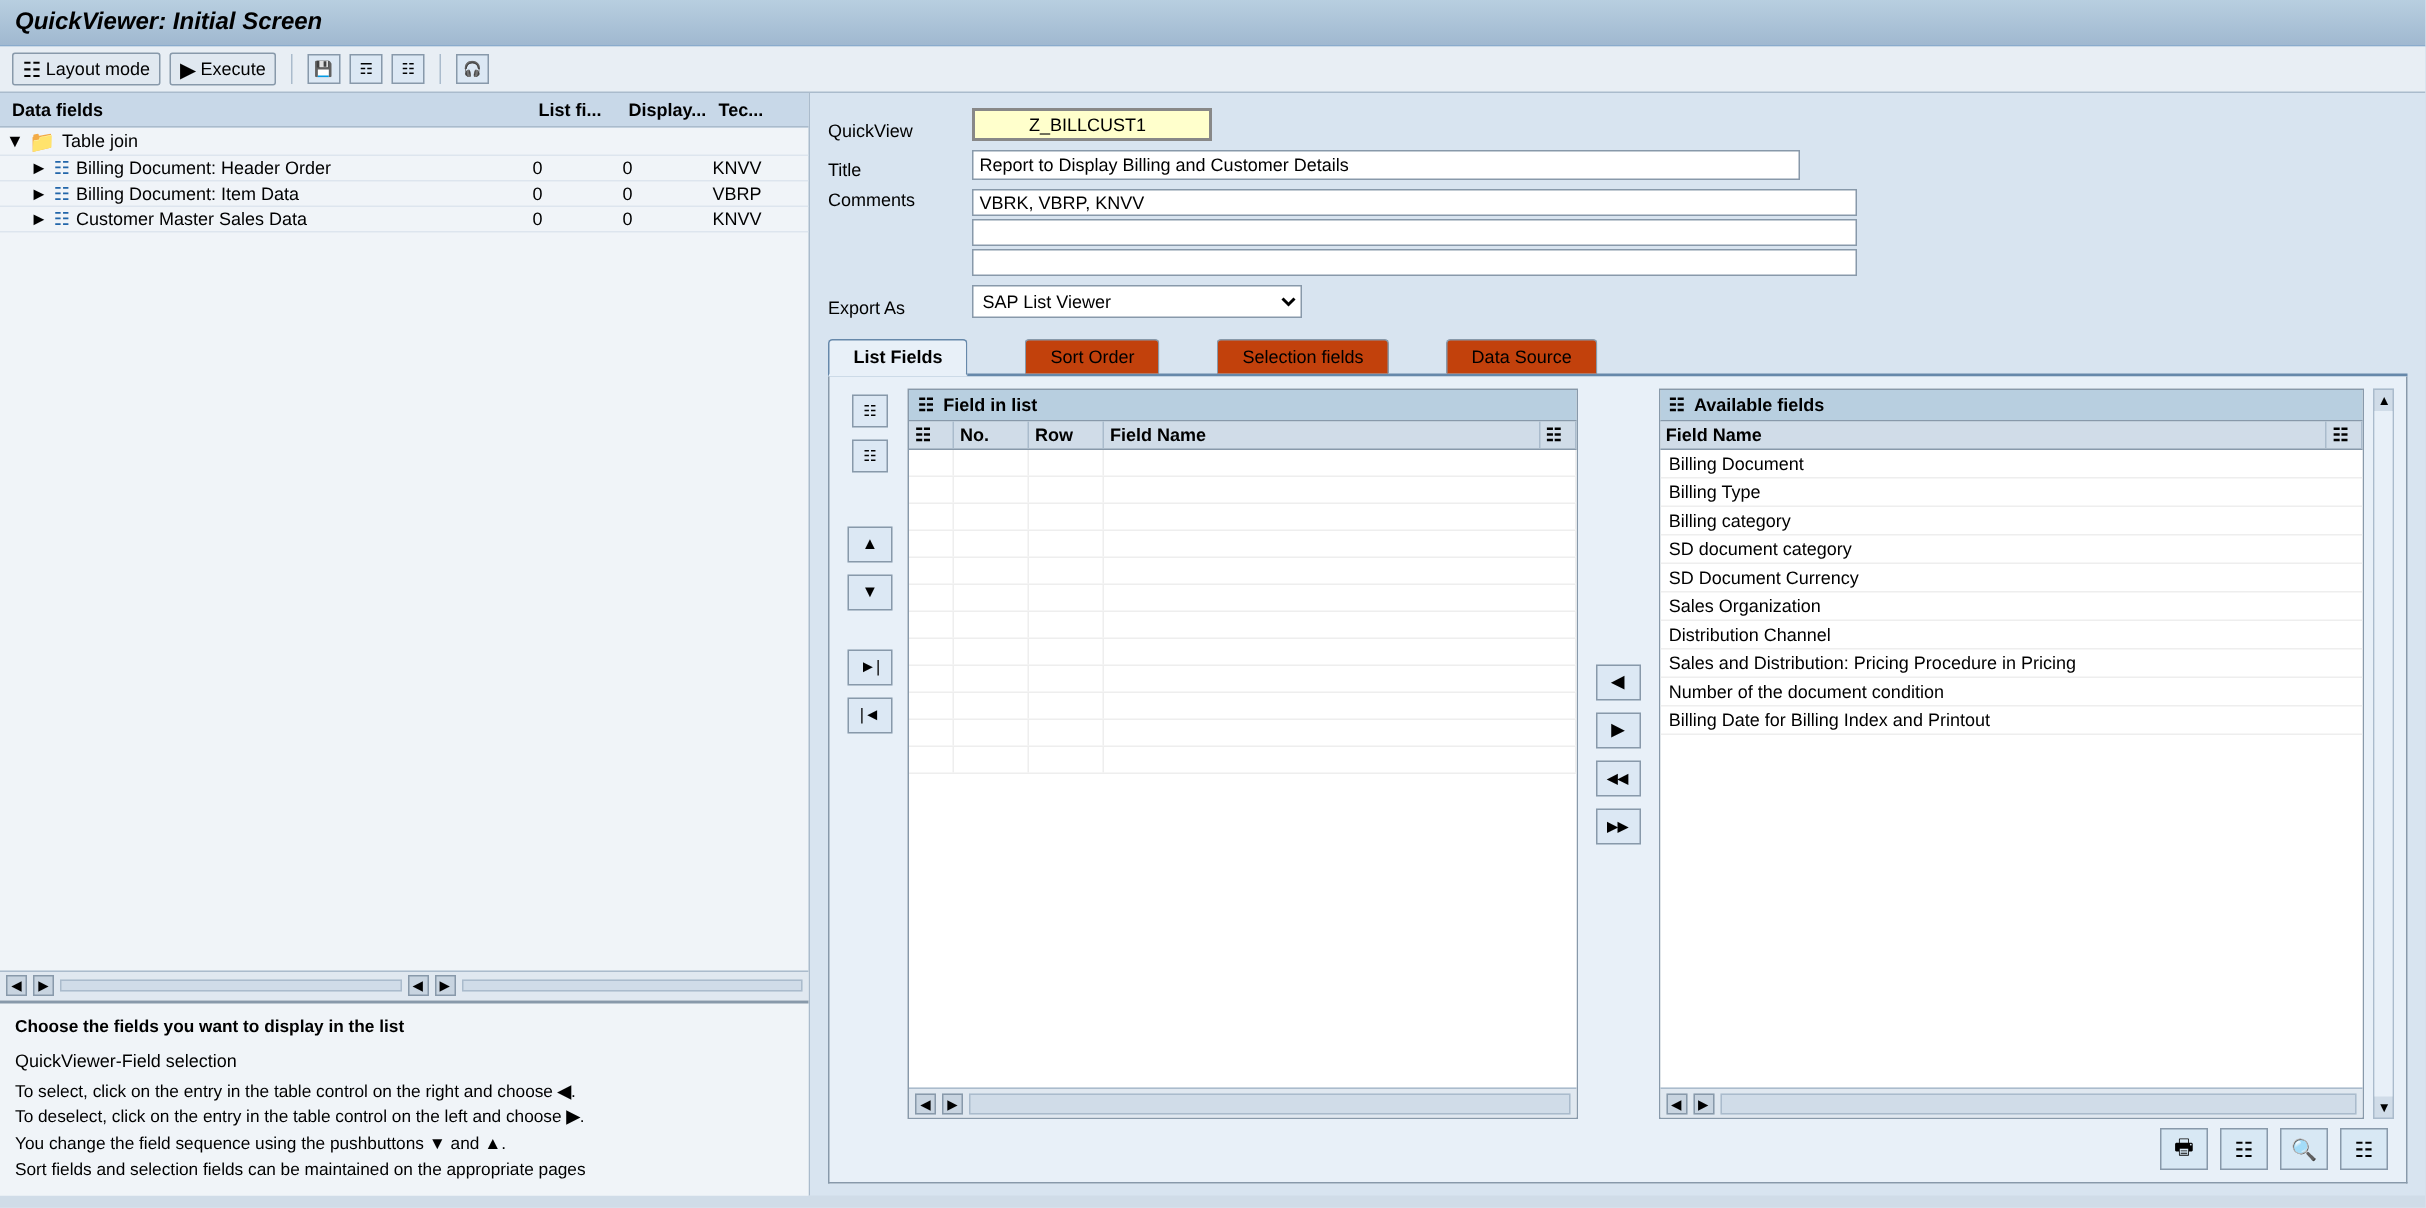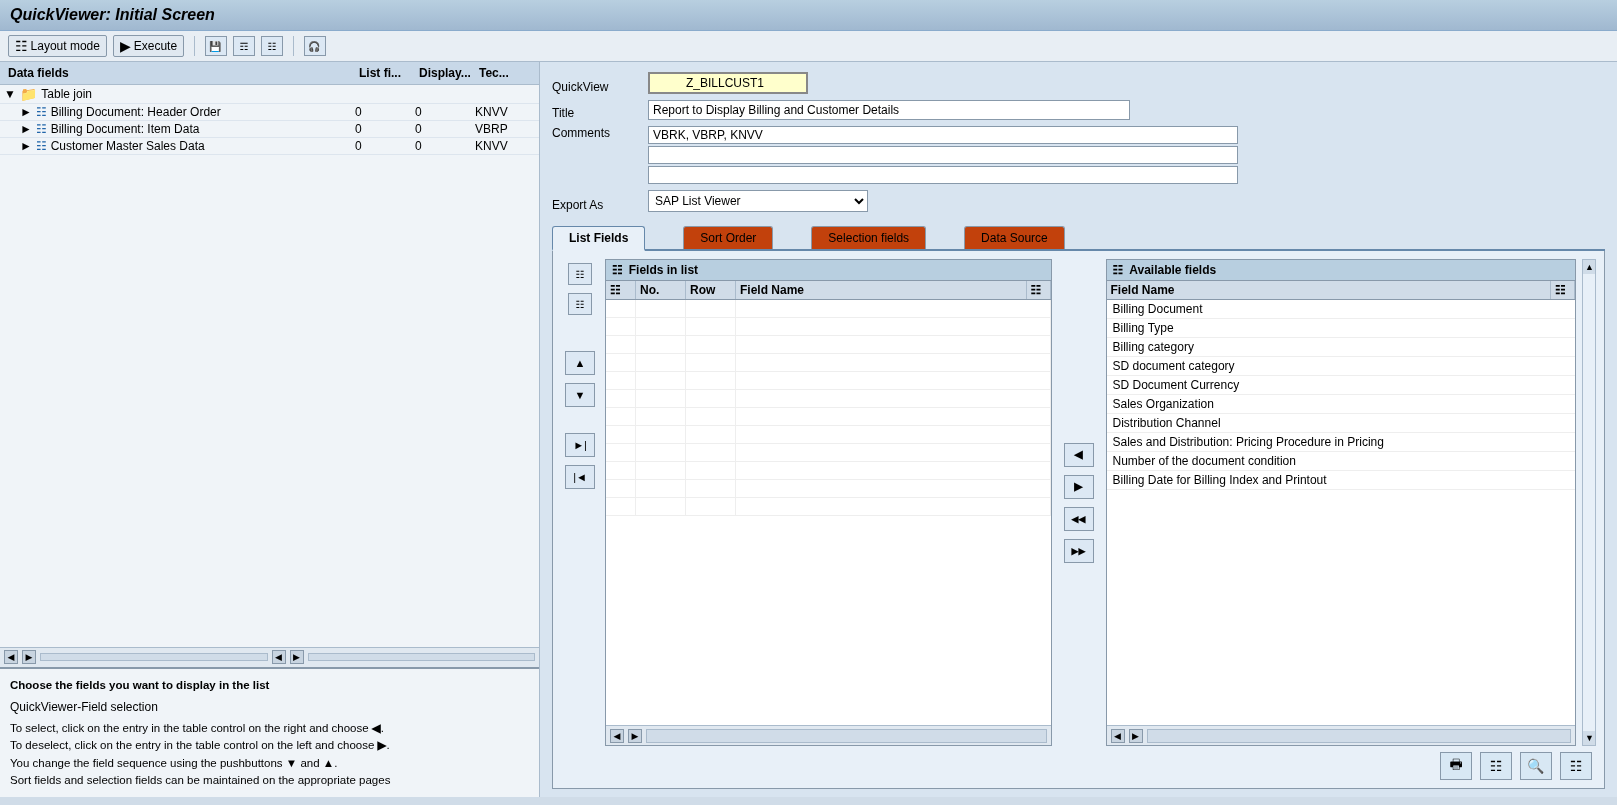--- a/index.html
+++ b/index.html
@@ -163,21 +163,21 @@
       padding: 2px 4px;
       font-size: 12px;
       background: white;
     }
     .qv-name-input {
       width: 160px;
       background: #ffffcc;
       border: 2px solid #888;
       padding-left: 36px;
     }
-    .title-input { width: 482px; }
+    .title-input { width: 552px; }
     .comments-input { width: 590px; height: 18px; }
     .export-select {
       width: 220px;
       padding: 2px;
       font-size: 12px;
       border: 1px solid #8899aa;
       background: white;
     }
     .comments-group {
       display: flex;
@@ -563,21 +563,21 @@
               <span>►|</span>
             </div>
             <div class="move-btn-up-down">
               <span>|◄</span>
             </div>
           </div>
 
           <div class="fields-in-list">
             <div class="fields-header">
               <span>☷</span>
-              <span>Fields in list</span>
+              <span>Field in list</span>
             </div>
             <div class="fields-subheader">
               <span>☷</span>
               <span>No.</span>
               <span>Row</span>
               <span>Field Name</span>
               <span>☷</span>
             </div>
             <div class="fields-body">
 

